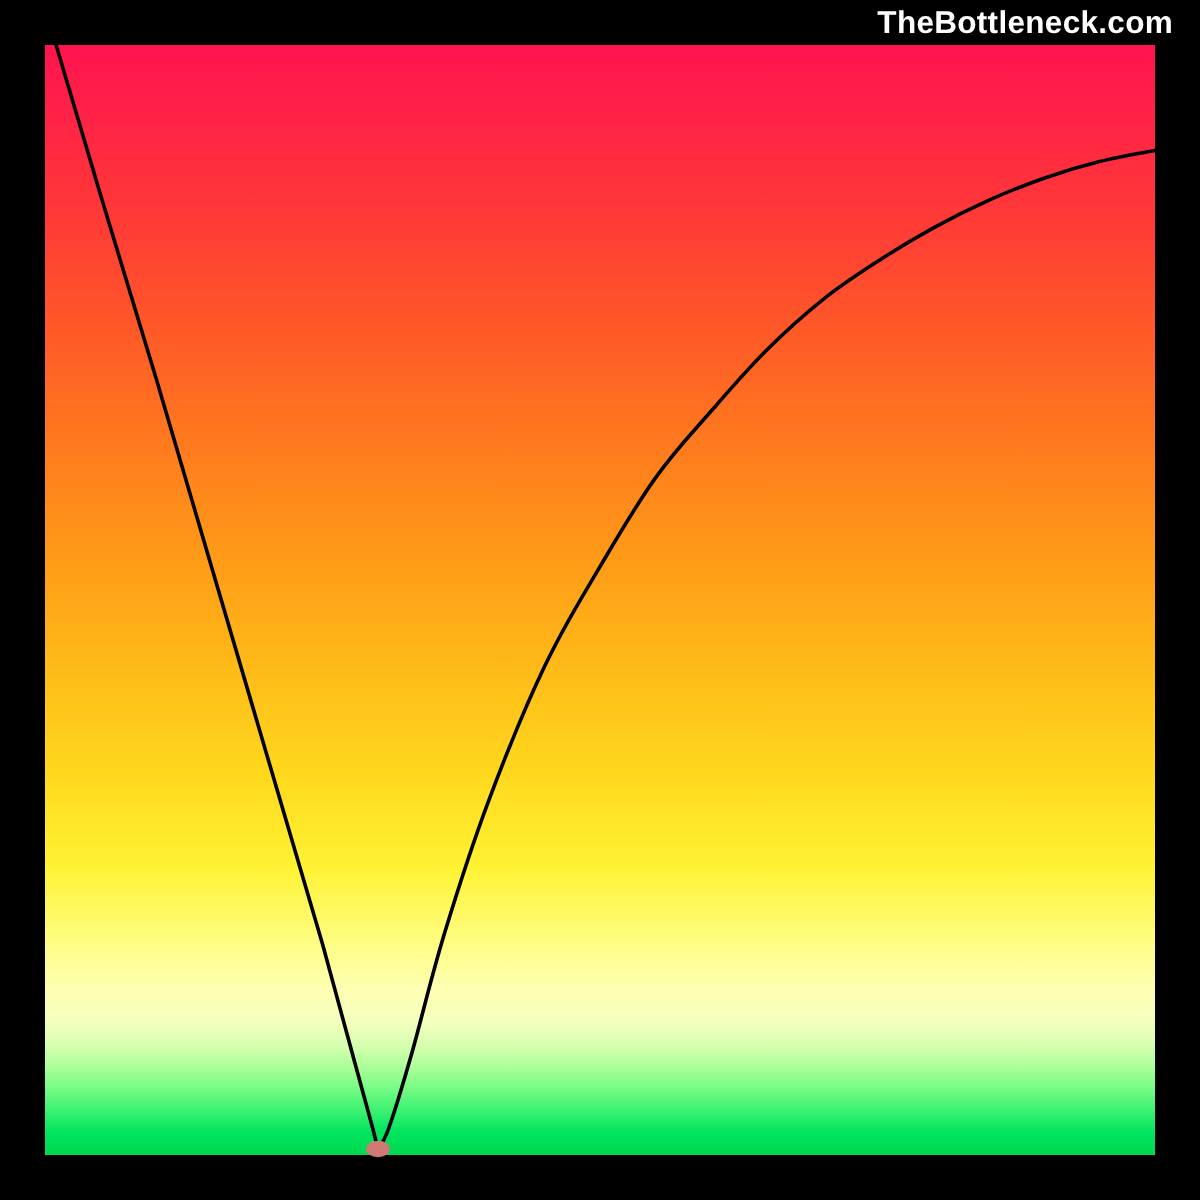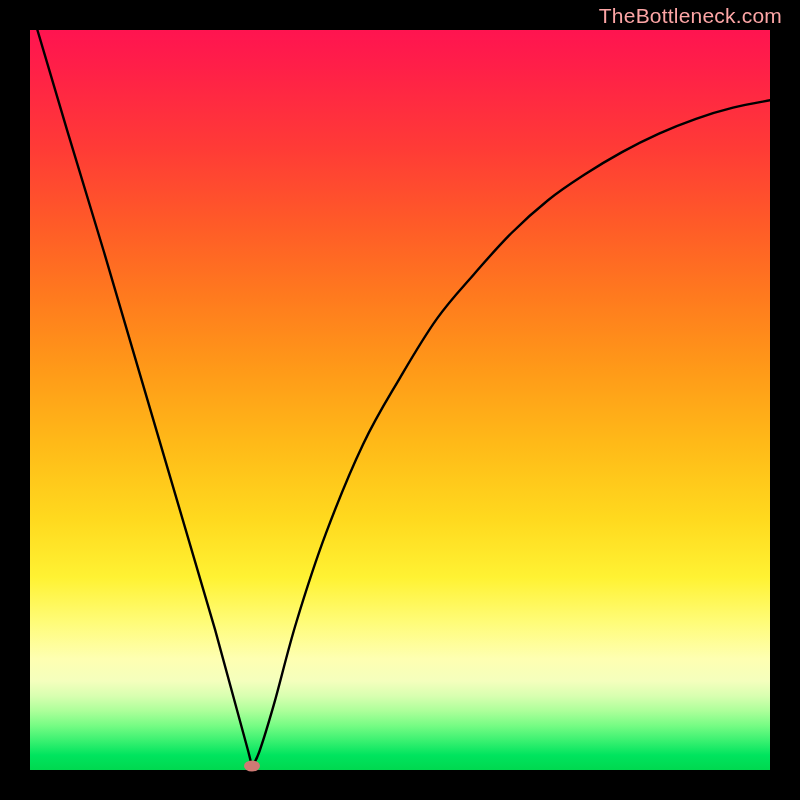--- a/index.html
+++ b/index.html
@@ -14,23 +14,23 @@
   .frame {
     position: relative;
     width: 800px;
     height: 800px;
     background: #000;
   }
   .watermark {
     position: absolute;
     top: 4px;
     right: 18px;
-    color: #fca5a5;
+    color: #ffffff;
     font-size: 21px;
-    font-weight: 400;
+    font-weight: 700;
     letter-spacing: 0.2px;
     z-index: 10;
     user-select: none;
   }
   .plot-area {
     position: absolute;
     left: 30px;
     top: 30px;
     width: 740px;
     height: 740px;

